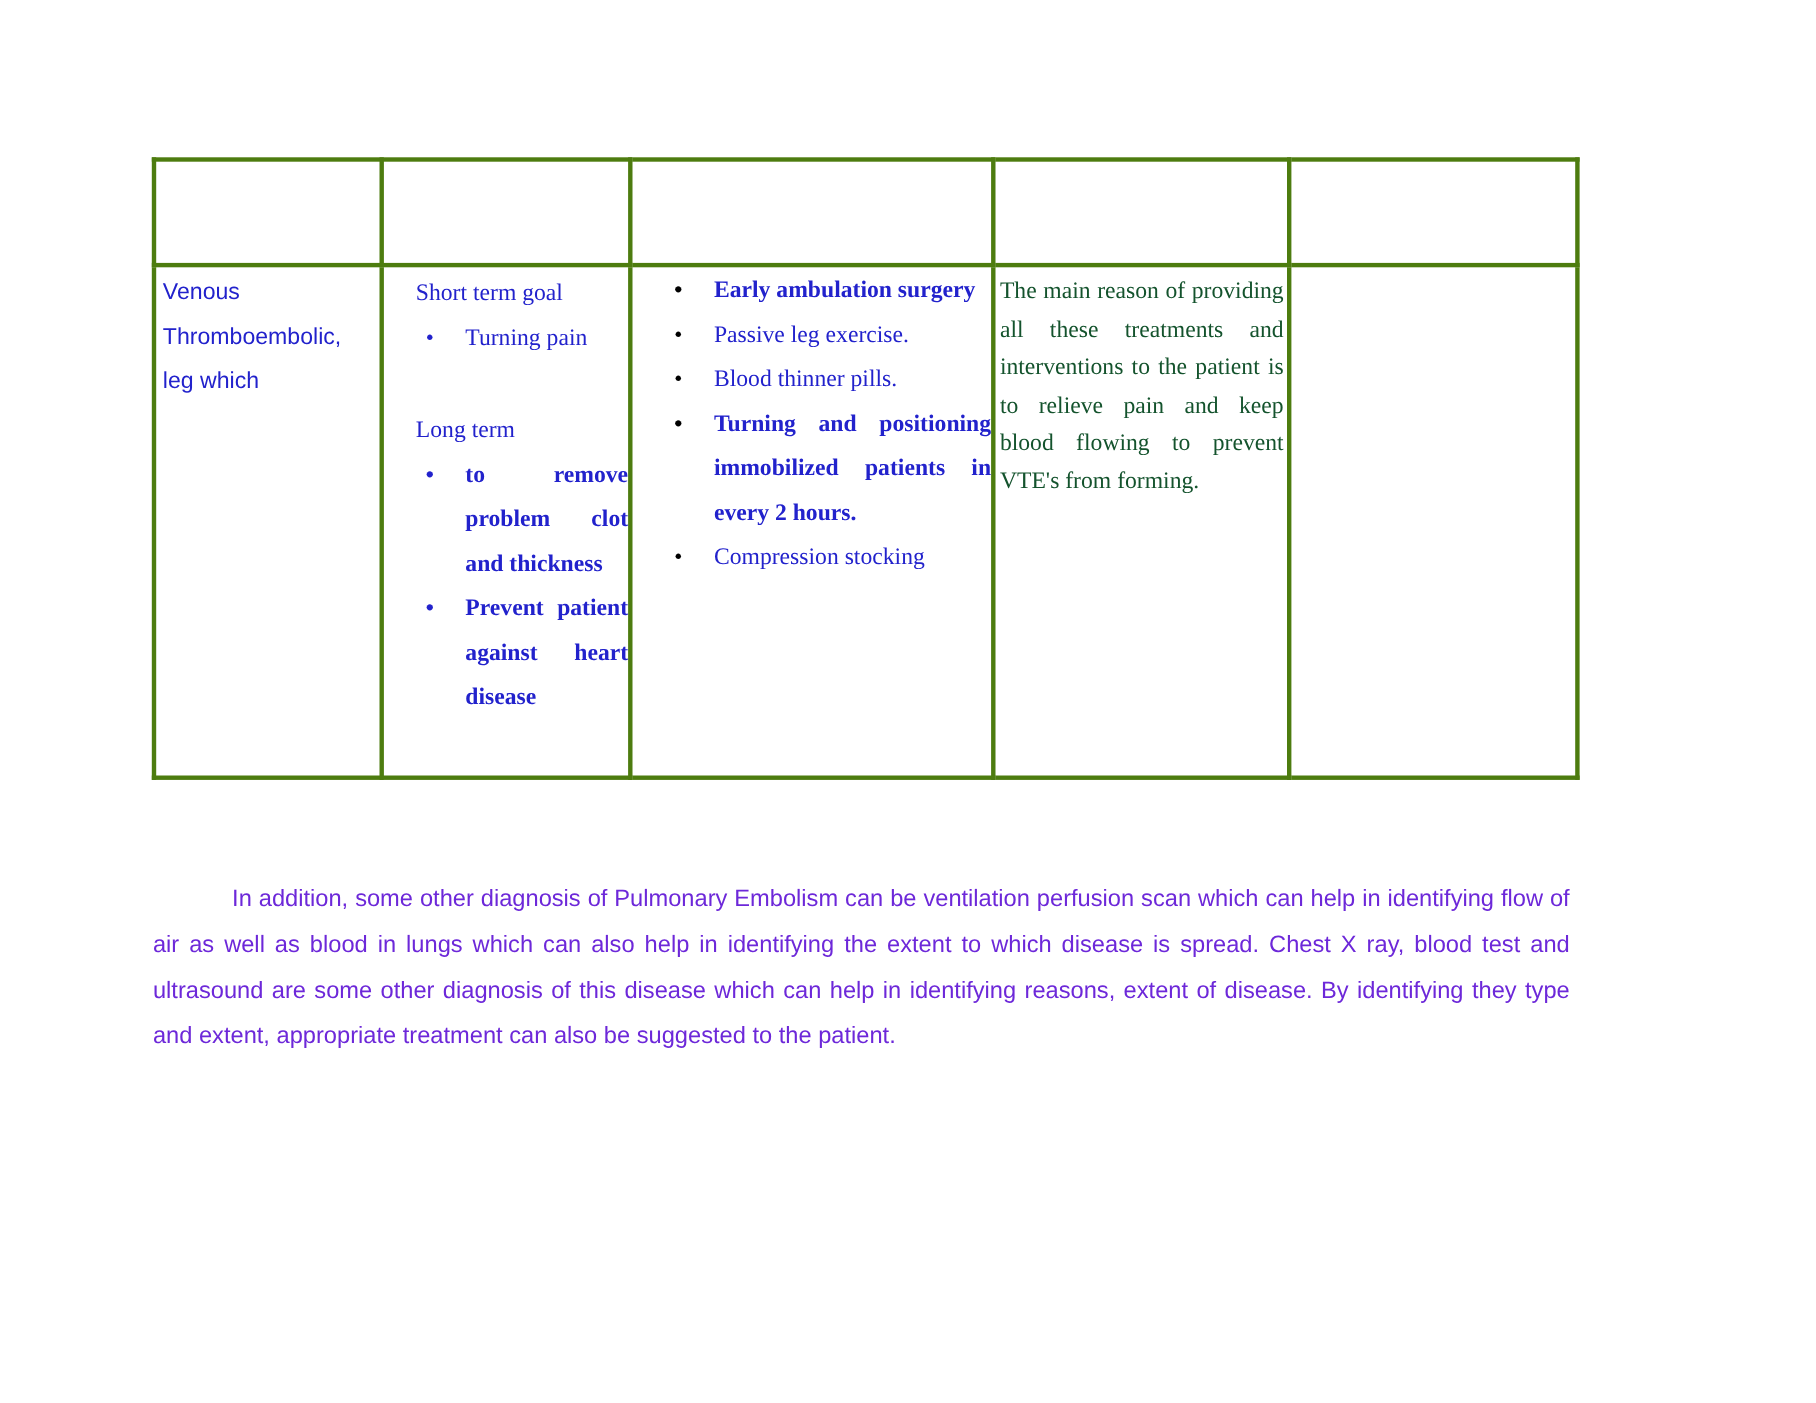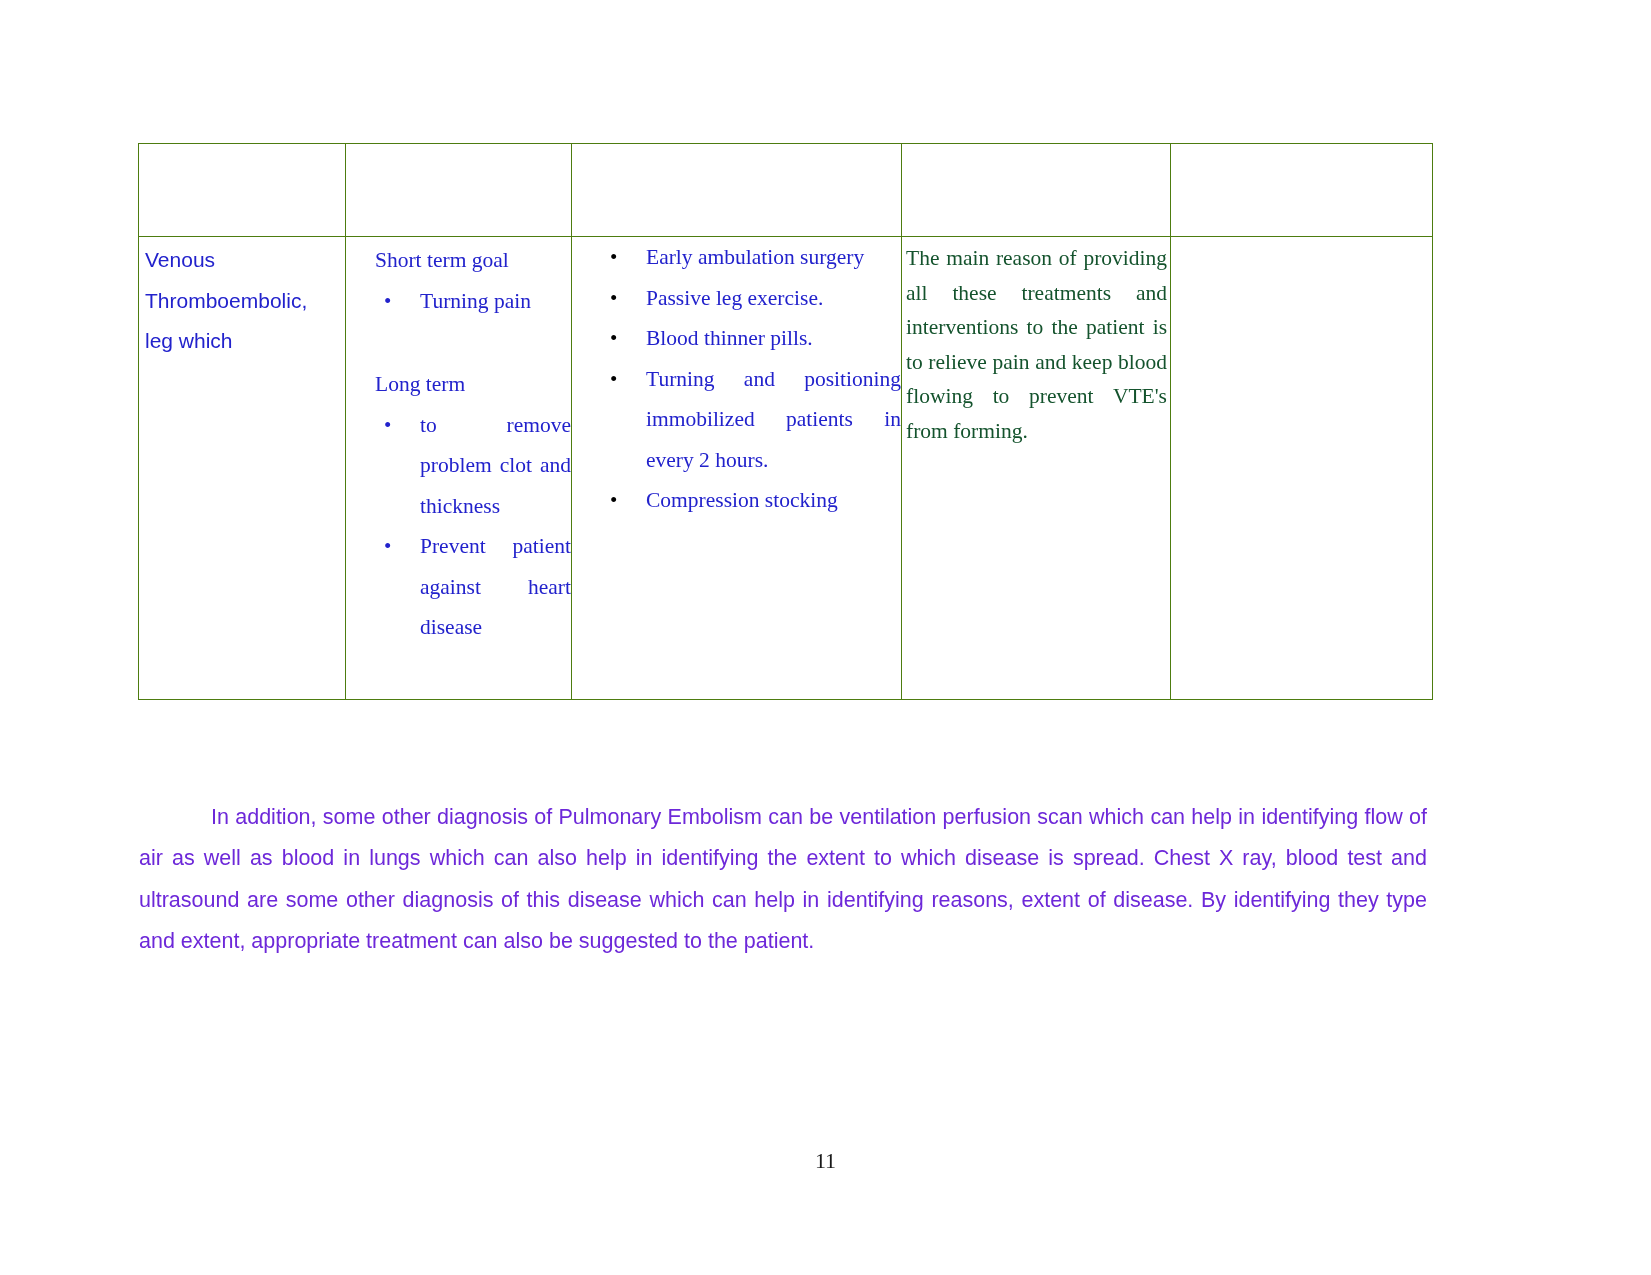--- a/index.html
+++ b/index.html
@@ -24,21 +24,21 @@
   
   .care-table {
     position: absolute;
     left: 138px;
     top: 143px;
     width: 1294px;
     border-collapse: collapse;
     table-layout: fixed;
   }
   .care-table td {
-    border: 1px solid #4d7c0f;
+    border: 4px solid #4d7c0f;
     vertical-align: top;
     padding: 0;
   }
   .col-1 { width: 207px; }
   .col-2 { width: 226px; }
   .col-3 { width: 330px; }
   .col-4 { width: 269px; }
   .col-5 { width: 262px; }
 
   .row-head td { height: 92px; }
@@ -93,20 +93,21 @@
     font-size: 21px;
     line-height: 40.5px;
   }
   ul.bullets.blue-bullet > li::before {
     color: #2222cc;
   }
 
   .justify {
     text-align: justify;
     text-align-last: left;
+    font-weight: bold;
   }
 
   
   .col3-list {
     padding-left: 30px;
   }
   .col3-list > li {
     padding-left: 42px;
   }
 
@@ -224,15 +225,14 @@
         <td>
           <div class="cell-pad serif-blue"></div>
         </td>
 
       </tr>
     </tbody>
   </table>
 
   <p class="body-para">In addition, some other diagnosis of Pulmonary Embolism can be ventilation perfusion scan which can help in identifying flow of air as well as blood in lungs which can also help in identifying the extent to which disease is spread. Chest X ray, blood test and ultrasound are some other diagnosis of this disease which can help in identifying reasons, extent of disease. By identifying they type and extent, appropriate treatment can also be suggested to the patient.</p>
 
-  <div class="page-number">11</div>
 
 </div>
 
 </body></html>

